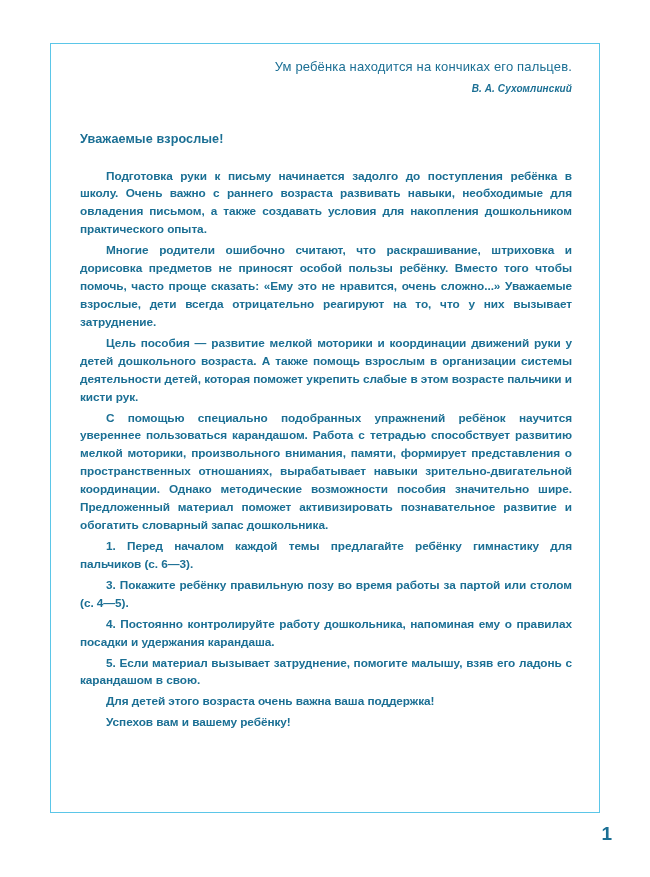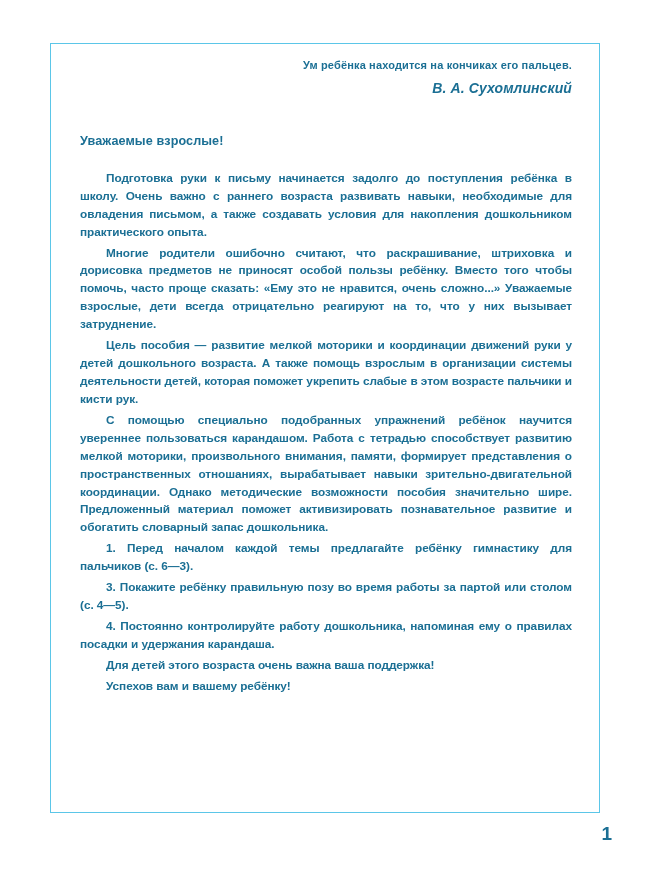--- a/index.html
+++ b/index.html
@@ -30,29 +30,29 @@
   }
   .content {
     position: absolute;
     left: 80px;
     top: 58px;
     width: 492px;
     box-sizing: border-box;
   }
   .epigraph {
     text-align: right;
-    font-size: 11px;
-    font-weight: bold;
+    font-size: 13px;
+    font-weight: normal;
     color: #1b6f94;
     letter-spacing: 0.15px;
     line-height: 1.35;
   }
   .epigraph-author {
     text-align: right;
-    font-size: 14px;
+    font-size: 10px;
     font-style: italic;
     font-weight: bold;
     color: #1b6f94;
     margin-top: 7px;
     letter-spacing: 0.1px;
   }
   .heading {
     font-size: 12.6px;
     font-weight: bold;
     color: #1b6f94;
@@ -106,20 +106,21 @@
     <div class="heading">Уважаемые взрослые!</div>
 
     <p class="para first-para">Подготовка руки к письму начинается задолго до поступления ребёнка в школу. Очень важно с раннего возраста развивать навыки, необходимые для овладения письмом, а также создавать условия для накопления дошкольником практического опыта.</p>
     <p class="para">Многие родители ошибочно считают, что раскрашивание, штриховка и дорисовка предметов не приносят особой пользы ребёнку. Вместо того чтобы помочь, часто проще сказать: «Ему это не нравится, очень сложно...» Уважаемые взрослые, дети всегда отрицательно реагируют на то, что у них вызывает затруднение.</p>
     <p class="para">Цель пособия — развитие мелкой моторики и координации движений руки у детей дошкольного возраста. А также помощь взрослым в организации системы деятельности детей, которая поможет укрепить слабые в этом возрасте пальчики и кисти рук.</p>
     <p class="para">С помощью специально подобранных упражнений ребёнок научится увереннее пользоваться карандашом. Работа с тетрадью способствует развитию мелкой моторики, произвольного внимания, памяти, формирует представления о пространственных отношаниях, вырабатывает навыки зрительно-двигательной координации. Однако методические возможности пособия значительно шире. Предложенный материал поможет активизировать познавательное развитие и обогатить словарный запас дошкольника.</p>
 
     <p class="para numbered"><span class="num">1.</span> <span>Перед началом каждой темы предлагайте ребёнку гимнастику для пальчиков (с. 6—3).</span></p>
     <p class="para numbered"><span class="num">3.</span> <span>Покажите ребёнку правильную позу во время работы за партой или столом (с. 4—5).</span></p>
     <p class="para numbered"><span class="num">4.</span> <span>Постоянно контролируйте работу дошкольника, напоминая ему о правилах посадки и удержания карандаша.</span></p>
+    <p class="para numbered"><span class="num">5.</span> <span>Если материал вызывает затруднение, помогите малышу, взяв его ладонь с карандашом в свою.</span></p>
 
     <p class="para">Для детей этого возраста очень важна ваша поддержка!</p>
     <p class="para">Успехов вам и вашему ребёнку!</p>
 
   </div>
 
   <div class="page-number">1</div>
 
 </div>
 

